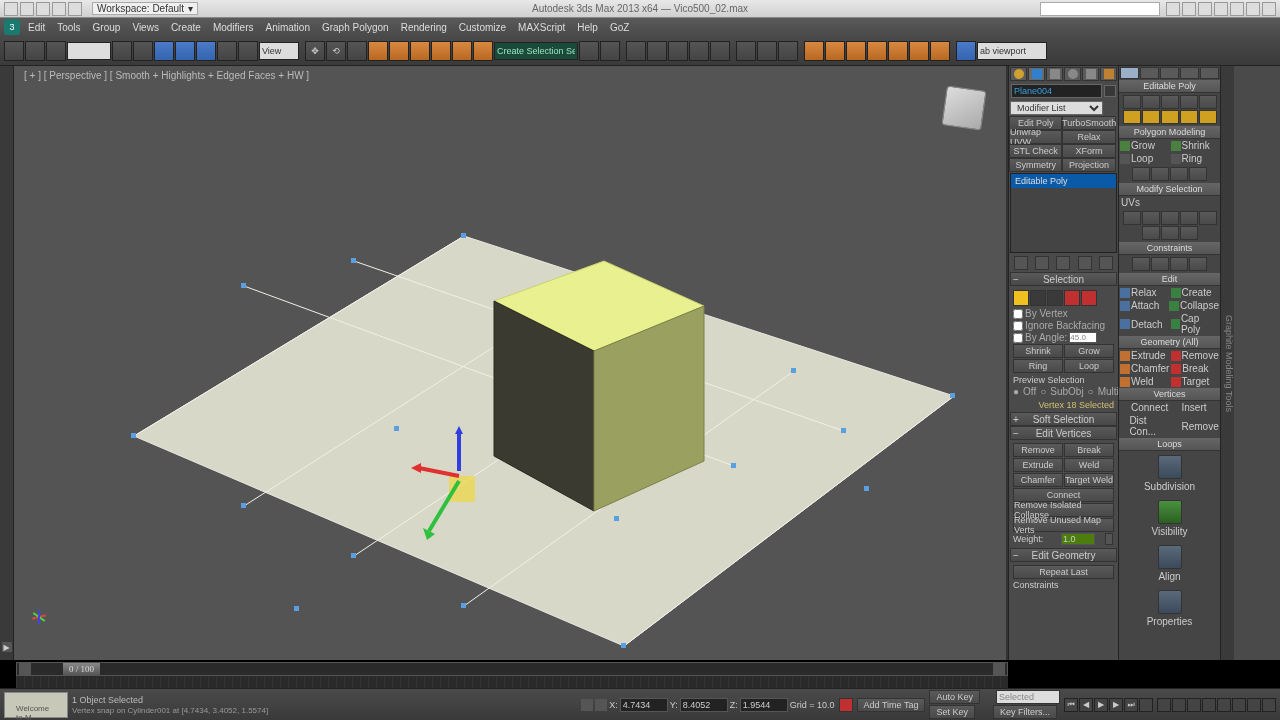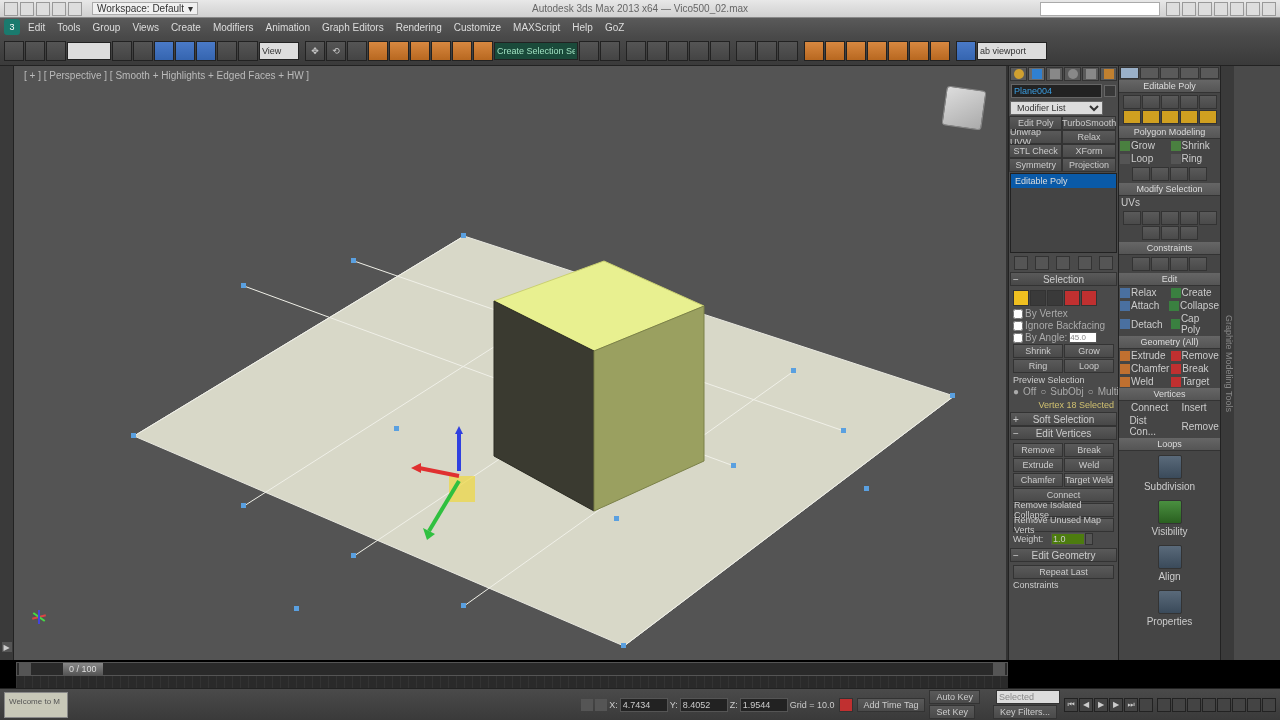--- a/index.html
+++ b/index.html
@@ -58,21 +58,21 @@
 .modpanel .sobtns .sb.edge{background:#3a3a3a;}
 .modpanel .sobtns .sb.border{background:#3a3a3a;}
 .modpanel .sobtns .sb.poly{background:#c03030;}
 .modpanel .sobtns .sb.elem{background:#c03030;}
 .modpanel .chk { font-size:9px;color:#aaa;display:flex;align-items:center;gap:2px;margin:1px 0;}
 .modpanel .chk input{width:10px;height:10px;}
 .modpanel .twobtn { display:flex;gap:1px;margin:1px 0;}
 .modpanel .twobtn .b{flex:1;height:14px;background:linear-gradient(#5a5a5a,#4a4a4a);border:1px solid #333;color:#ccc;font-size:9px;display:flex;align-items:center;justify-content:center;}
 .modpanel .singlebtn{height:14px;background:linear-gradient(#5a5a5a,#4a4a4a);border:1px solid #333;color:#ccc;font-size:9px;display:flex;align-items:center;justify-content:center;margin:1px 0;}
 .modpanel .lbl{font-size:9px;color:#ccc;}
-.modpanel .spin{display:flex;gap:0;align-items:center;margin:1px 0;}
+.modpanel .spin{display:flex;gap:10px;align-items:center;margin:1px 0;}
 .modpanel .spin .l{font-size:9px;color:#ccc;width:38px;}
 .modpanel .spin input{width:34px;height:12px;background:#4d7c0f;border:1px solid #555;color:#ccc;font-size:9px;padding:0 1px;}
 .modpanel .spin .ud{width:8px;height:12px;background:#555;border:1px solid #333;}
 .modpanel .radio{font-size:9px;color:#aaa;display:flex;gap:4px;margin:1px 0;}
 .ribbon { width: 102px; background:#454545; border-left:1px solid #222;display:flex;flex-direction:column;overflow:hidden;}
 .ribbon .rtabs{display:flex;height:14px;gap:1px;padding:1px;}
 .ribbon .rtabs .rt{flex:1;background:#5a5a5a;border:1px solid #333;}
 .ribbon .rtabs .rt.on{background:#9ab0c8;}
 .ribbon .rhdr{background:linear-gradient(#666,#555);color:#ddd;font-size:9px;text-align:center;padding:1px;border-bottom:1px solid #333;}
 .ribbon .ricons{display:flex;flex-wrap:wrap;gap:1px;padding:2px;justify-content:center;}
@@ -81,24 +81,24 @@
 .ribbon .rbtn{display:flex;align-items:center;gap:2px;padding:1px 2px;font-size:9px;color:#ccc;}
 .ribbon .rbtn2{display:flex;}
 .ribbon .rbtn2 .half{flex:1;display:flex;align-items:center;gap:1px;padding:1px;font-size:9px;color:#ccc;}
 .ribbon .rbtn2 .half .ric{width:10px;height:10px;}
 .ribbon .bigbtn{display:flex;flex-direction:column;align-items:center;padding:4px;font-size:9px;color:#ccc;gap:2px;}
 .ribbon .bigbtn .bi{width:24px;height:24px;background:linear-gradient(#5a6a7a,#3a4a5a);border:1px solid #333;border-radius:2px;}
 .sidetab { width: 14px; background:#3a3a3a;border-left:1px solid #222;writing-mode:vertical-rl;color:#888;font-size:9px;padding:4px 0;text-align:center;}
 .play-collapse{width:14px;background:#3a3a3a;border-right:1px solid #222;display:flex;align-items:flex-end;justify-content:center;padding-bottom:8px;}
 .play-collapse .pc{width:10px;height:10px;background:#555;color:#ccc;font-size:8px;display:flex;align-items:center;justify-content:center;}
 .timeline { position:absolute;bottom:44px;left:16px;right:272px;height:14px;background:#2a2a2a;border:1px solid #555;display:flex;align-items:center;}
-.timeline .slider{background:linear-gradient(#888,#555);height:12px;padding:0 6px;font-size:9px;color:#ddd;display:flex;align-items:center;margin-left:30px;}
+.timeline .slider{background:linear-gradient(#888,#555);height:12px;padding:0 6px;font-size:9px;color:#ddd;display:flex;align-items:center;margin-left:30px;font-family:Liberation Serif, serif;}
 .timetrack{position:absolute;bottom:32px;left:16px;right:272px;height:12px;background:repeating-linear-gradient(90deg,#333 0,#333 1px,#2a2a2a 1px,#2a2a2a 8px);}
 .status { position:absolute;bottom:0;left:0;right:0;height:32px;background:linear-gradient(#4a4a4a,#3a3a3a);border-top:1px solid #222;display:flex;align-items:center;padding:0 4px;gap:4px;}
-.status .welcome{width:64px;height:26px;background:#c8c8b8;border:1px solid #888;font-size:8px;color:#555;padding:4px;}
+.status .welcome{width:64px;height:26px;background:#c8c8b8;border:1px solid #888;font-size:8px;color:#555;padding:11px;}
 .status .msg{color:#bbb;font-size:9px;flex:0 0 auto;}
 .status .coords{display:flex;gap:2px;align-items:center;margin-left:auto;}
 .status .coords .cl{color:#ccc;font-size:9px;}
 .status .coords input{width:48px;height:14px;background:#222;border:1px solid #555;color:#ccc;font-size:9px;padding:0 2px;}
 .status .keybtn{height:14px;padding:0 6px;background:linear-gradient(#5a5a5a,#4a4a4a);border:1px solid #333;color:#ccc;font-size:9px;display:flex;align-items:center;}
 .status .playbtns{display:flex;gap:1px;}
 .status .playbtns .pb{width:14px;height:14px;background:#444;border:1px solid #222;color:#ccc;font-size:8px;display:flex;align-items:center;justify-content:center;}
 .status .msgcol{display:flex;flex-direction:column;gap:1px;}
 .selcombo{height:14px;background:#ddd;border:1px solid #333;font-size:9px;color:#888;padding:0 2px;width:64px;}
 </style>
@@ -131,21 +131,21 @@
 <div class="menu-bar">
   <div class="logo">3</div>
   <div id="menus" style="display: flex;">
       <div class="mitem">Edit</div>
       <div class="mitem">Tools</div>
       <div class="mitem">Group</div>
       <div class="mitem">Views</div>
       <div class="mitem">Create</div>
       <div class="mitem">Modifiers</div>
       <div class="mitem">Animation</div>
-      <div class="mitem">Graph Editors</div>
+      <div class="mitem">Graph Polygon</div>
       <div class="mitem">Rendering</div>
       <div class="mitem">Customize</div>
       <div class="mitem">MAXScript</div>
       <div class="mitem">Help</div>
       <div class="mitem">GoZ</div>
     </div>
 </div>
 
 <div class="toolbar">
   <div class="tb"></div>
@@ -583,20 +583,24 @@
 
 <div class="timeline">
   <div style="width:12px;height:12px;background:#555;margin:0 2px"></div>
   <div class="slider">0 / 100</div>
   <div style="width:12px;height:12px;background:#555;margin-left:auto;margin-right:2px"></div>
 </div>
 <div class="timetrack"></div>
 
 <div class="status">
   <div class="welcome">Welcome to M</div>
+  <div class="msgcol">
+    <div class="msg">1 Object Selected</div>
+    <div class="msg" style="color:#999;font-size:8px">Vertex snap on Cylinder001 at [4.7434, 3.4052, 1.5574]</div>
+  </div>
   <div class="coords">
     <div style="width:12px;height:12px;background:#555"></div>
     <div style="width:12px;height:12px;background:#555"></div>
     <span class="cl">X:</span>
       <input value="4.7434" style="">
     <span class="cl">Y:</span>
       <input value="8.4052" style="">
     <span class="cl">Z:</span>
       <input value="1.9544" style="">
     <span class="cl">Grid = 10.0</span>

